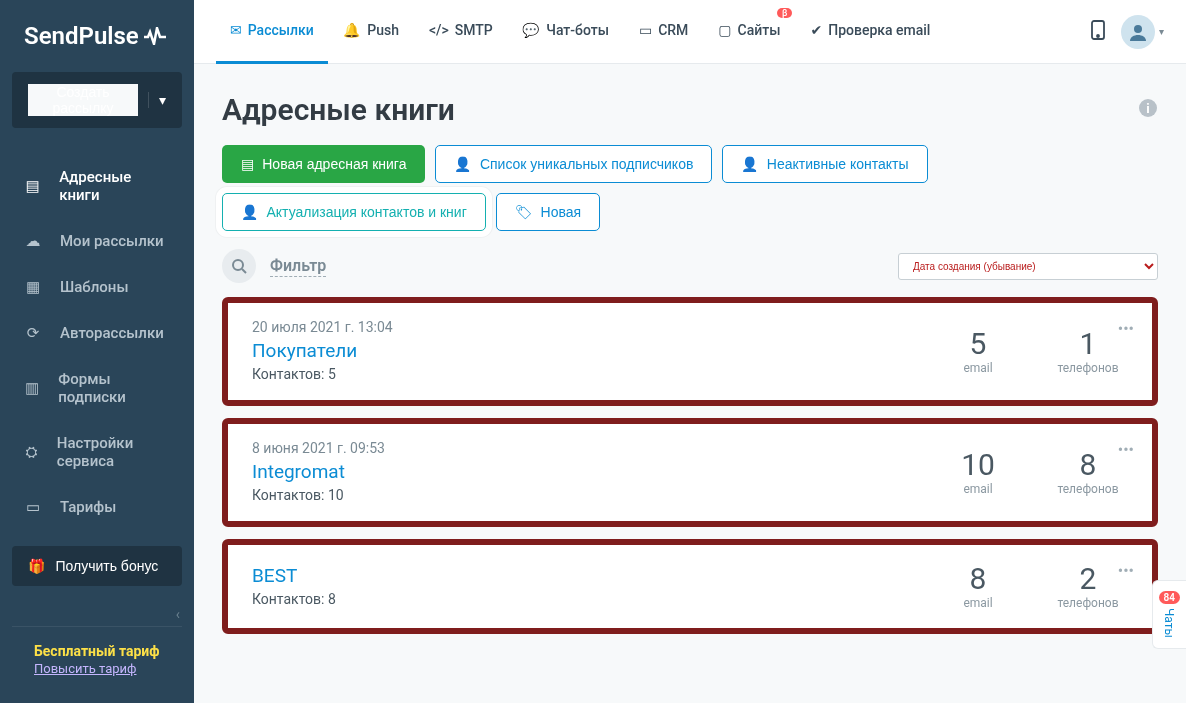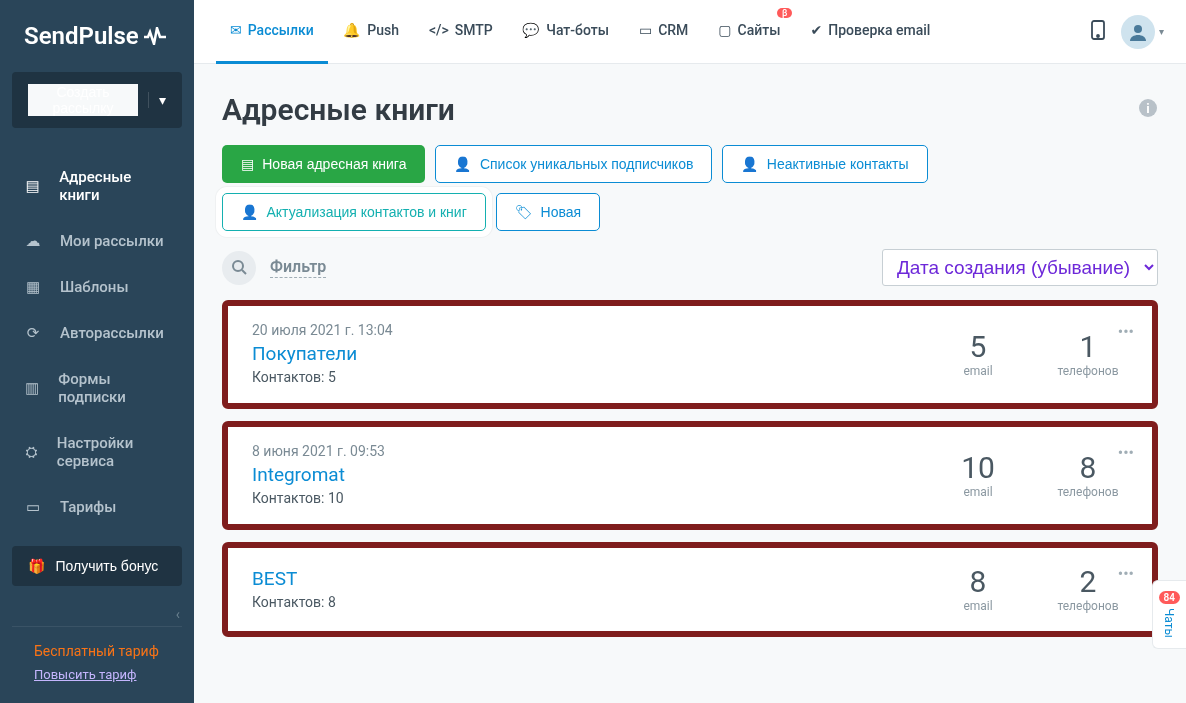--- a/index.html
+++ b/index.html
@@ -16,21 +16,21 @@
 .create-btn .caret { padding-left: 10px; border-left: 1px solid rgba(255,255,255,0.15); margin-left: 10px; }
 .nav { list-style: none; padding-top: 6px; }
 .nav-item { display: flex; align-items: center; gap: 18px; padding: 14px 24px; font-size: 15px; color: #b5c3cd; cursor: pointer; font-weight: 500; }
 .nav-item.active { color: #fff; }
 .nav-item .icon { width: 18px; display: flex; justify-content: center; }
 .bonus-btn-wrap { padding: 16px 12px; }
 .bonus-btn { background: #1f3342; color: #fff; border: none; border-radius: 4px; padding: 12px 16px; display: flex; align-items: center; gap: 10px; font-size: 14px; cursor: pointer; width: 100%; }
 .bonus-btn .gift { color: #f2a73d; }
 .collapse-caret { text-align: right; padding: 4px 14px; color: #6b8290; font-size: 14px; }
 .tariff-block { padding: 16px 22px; border-top: 1px solid rgba(255,255,255,0.08); margin: 0 12px; font-size: 14px; color: #b5c3cd; }
-.tariff-block .title { font-weight: 400; color: #f97316; margin-bottom: 8px; }
+.tariff-block .title { font-weight: 700; color: #fde047; margin-bottom: 2px; }
 .tariff-block .upgrade { color: #c4b5fd; font-size: 13px; text-decoration: underline; cursor: pointer; }
 
 
 .main { flex: 1; display: flex; flex-direction: column; background: #f7f9fa; overflow: hidden; }
 .topbar { display: flex; align-items: center; padding: 0 22px; background: #fff; height: 64px; border-bottom: 1px solid #e6eaed; gap: 2px; }
 .tablink { display: flex; align-items: center; gap: 6px; padding: 0 14px; height: 64px; color: #3a4b59; font-size: 14px; font-weight: 500; cursor: pointer; position: relative; border-bottom: 3px solid transparent; }
 .tablink.active { color: #0b8cd4; border-bottom-color: #0b8cd4; }
 .tablink .beta { position: absolute; top: 8px; right: 2px; background: #ff5a5a; color: #fff; font-size: 9px; border-radius: 8px; padding: 0 5px; }
 .topbar .spacer { flex: 1; }
 .topbar .device-icon { color: #3a4b59; padding: 0 14px; cursor: pointer; }
@@ -46,21 +46,21 @@
 .action-row { display: flex; flex-wrap: wrap; gap: 10px; margin-bottom: 18px; }
 .abtn { display: flex; align-items: center; gap: 8px; border-radius: 5px; padding: 10px 18px; font-size: 14px; font-weight: 500; cursor: pointer; border: 1.5px solid transparent; }
 .abtn.green { background: #29a645; color: #fff; }
 .abtn.outline { background: #fff; border-color: #0b8cd4; color: #0b8cd4; }
 .abtn.highlight { background: #fff; border-color: #14b0b0; color: #14b0b0; box-shadow: 0 0 0 6px #fff, 0 0 0 7px rgba(0,0,0,0.03); }
 
 .filter-row { display: flex; align-items: center; gap: 14px; margin-bottom: 14px; }
 .search-circle { width: 34px; height: 34px; border-radius: 50%; background: #e8ecef; display: flex; align-items: center; justify-content: center; color: #7a8a94; cursor: pointer; }
 .filter-label { font-size: 16px; font-weight: 600; color: #7a8a94; border-bottom: 1px dashed #a0adb5; padding-bottom: 1px; cursor: pointer; }
 .filter-row .spacer { flex: 1; }
-.sort-select { padding: 6px 10px; border: 1px solid #c7cfd4; border-radius: 3px; background: #fff; font-size: 19px; color: #6d28d9; min-width: 260px; }
+.sort-select { padding: 6px 10px; border: 1px solid #c7cfd4; border-radius: 3px; background: #fff; font-size: 10px; color: #b91c1c; min-width: 260px; }
 
 .book-card { background: #fff; border: 6px solid #7f1d1d; border-radius: 6px; padding: 16px 24px 18px; margin-bottom: 12px; display: flex; align-items: center; gap: 30px; position: relative; }
 .book-meta { flex: 1; min-width: 0; }
 .book-date { font-size: 14px; color: #7a8a94; margin-bottom: 4px; }
 .book-name { font-size: 19px; color: #0b8cd4; margin-bottom: 4px; cursor: pointer; }
 .book-contacts { font-size: 14px; color: #4a5862; }
 .book-stat { text-align: center; min-width: 80px; }
 .book-stat .num { font-size: 30px; color: #4a5862; font-weight: 400; }
 .book-stat .lbl { font-size: 12px; color: #8b98a1; }
 .book-more { color: #a0adb5; cursor: pointer; padding: 4px; position: absolute; top: 12px; right: 14px; }

